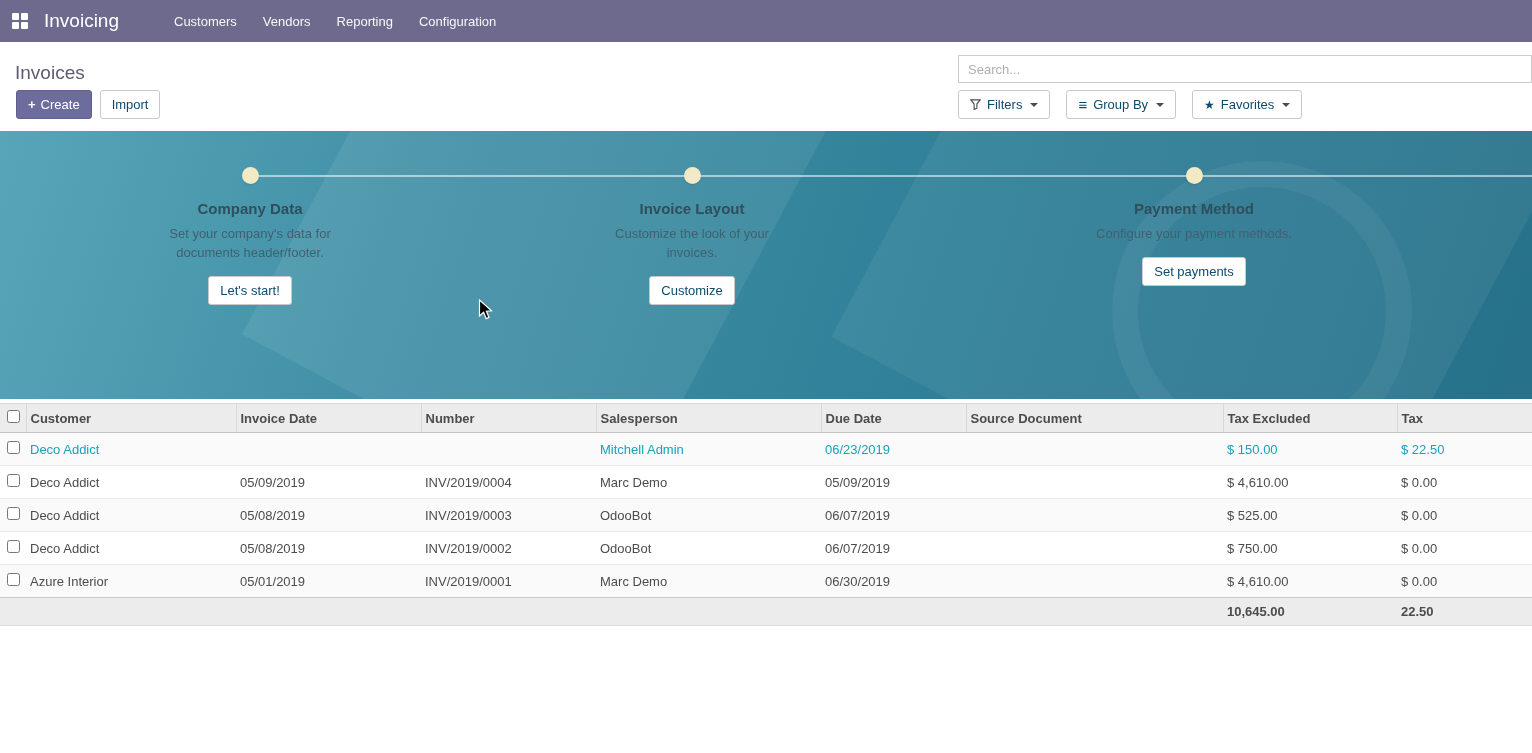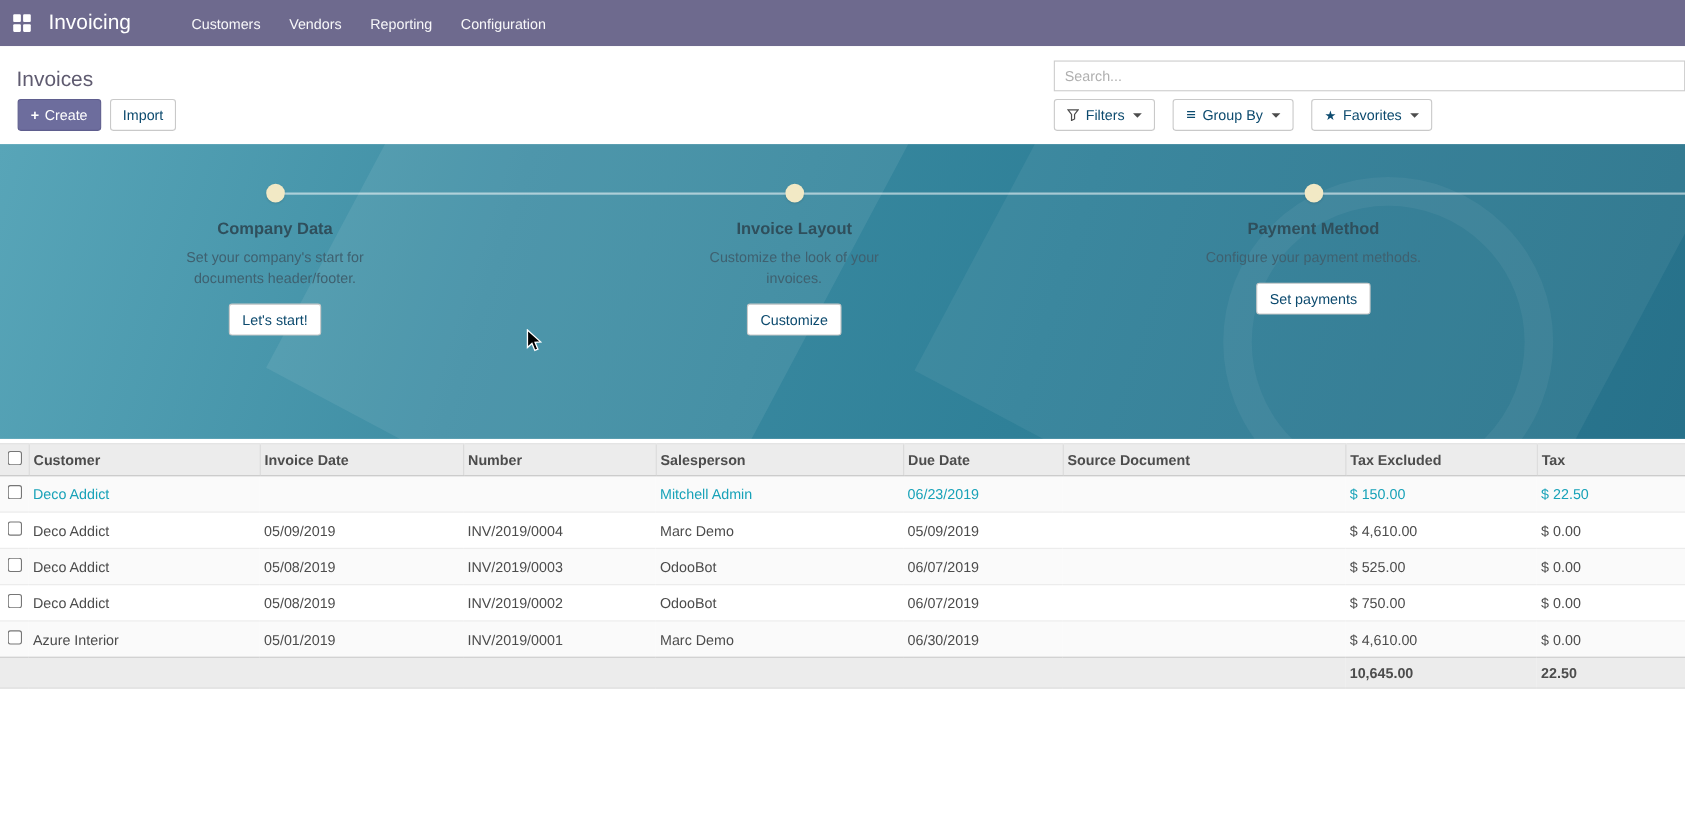--- a/index.html
+++ b/index.html
@@ -35,21 +35,21 @@
 
   
   .banner { position: relative; height: 268px; overflow: hidden;
     background: linear-gradient(108deg, #58a5b8 0%, #3f8ea4 30%, #2f8098 62%, #27718a 100%); }
   .streak { position: absolute; background: rgba(255,255,255,.08); }
   .streak.s1 { width: 420px; height: 480px; transform: rotate(28deg); left: 330px; top: -150px; }
   .streak.s2 { width: 560px; height: 560px; transform: rotate(28deg); left: 930px; top: -190px; background: rgba(255,255,255,.06); }
   .ring { position: absolute; width: 300px; height: 300px; border: 26px solid rgba(255,255,255,.05); border-radius: 50%; right: 120px; top: 30px; }
   .progress-line { position: absolute; left: 250px; right: 0; top: 44px; height: 2px; background: rgba(255,255,255,.55); }
   .step { position: absolute; top: 36px; width: 260px; text-align: center; }
-  .step.step1 { left: 120px; } .step.step2 { left: 592px; } .step.step3 { left: 1064px; }
+  .step.step1 { left: 120px; } .step.step2 { left: 562px; } .step.step3 { left: 1064px; }
   .step .dot { width: 17px; height: 17px; border-radius: 50%; background: var(--dot, #f2e9c5); margin: 0 auto; position: relative; z-index: 1; box-shadow: 0 1px 2px rgba(0,0,0,.12); }
   .step h3 { margin: 16px 0 0; font-size: 15px; color: #2f4f5c; }
   .step p { margin: 8px 0 0; font-size: 13px; line-height: 1.45; color: #3f6170; white-space: pre-line; }
   .step .btn { margin-top: 13px; }
 
   
   .invoice-table { width: 1532px; border-collapse: collapse; table-layout: fixed; font-size: 13px; margin-top: 4px; }
   .invoice-table thead th { background: #ececec; font-weight: bold; text-align: left; padding: 6px 4px; border-top: 1px solid #d9d9d9; border-bottom: 1px solid #c4c4c4; color: #4c4c4c; cursor: pointer; }
   .invoice-table thead th + th { border-left: 1px solid #d9d9d9; }
   .invoice-table tbody td { padding: 0 4px; height: 33px; border-top: 1px solid #eaeaea; }
@@ -120,21 +120,21 @@
 
   <section class="banner">
     <div class="streak s1"></div>
     <div class="streak s2"></div>
     <div class="ring"></div>
     <div class="progress-line"></div>
 
     <div class="step step1">
       <div class="dot"></div>
       <h3>Company Data</h3>
-      <p>Set your company's start for
+      <p>Set your company's data for
 documents header/footer.</p>
       <button class="btn">Let's start!</button>
     </div>
 
     <div class="step step2">
       <div class="dot"></div>
       <h3>Invoice Layout</h3>
       <p>Customize the look of your
 invoices.</p>
       <button class="btn">Customize</button>

